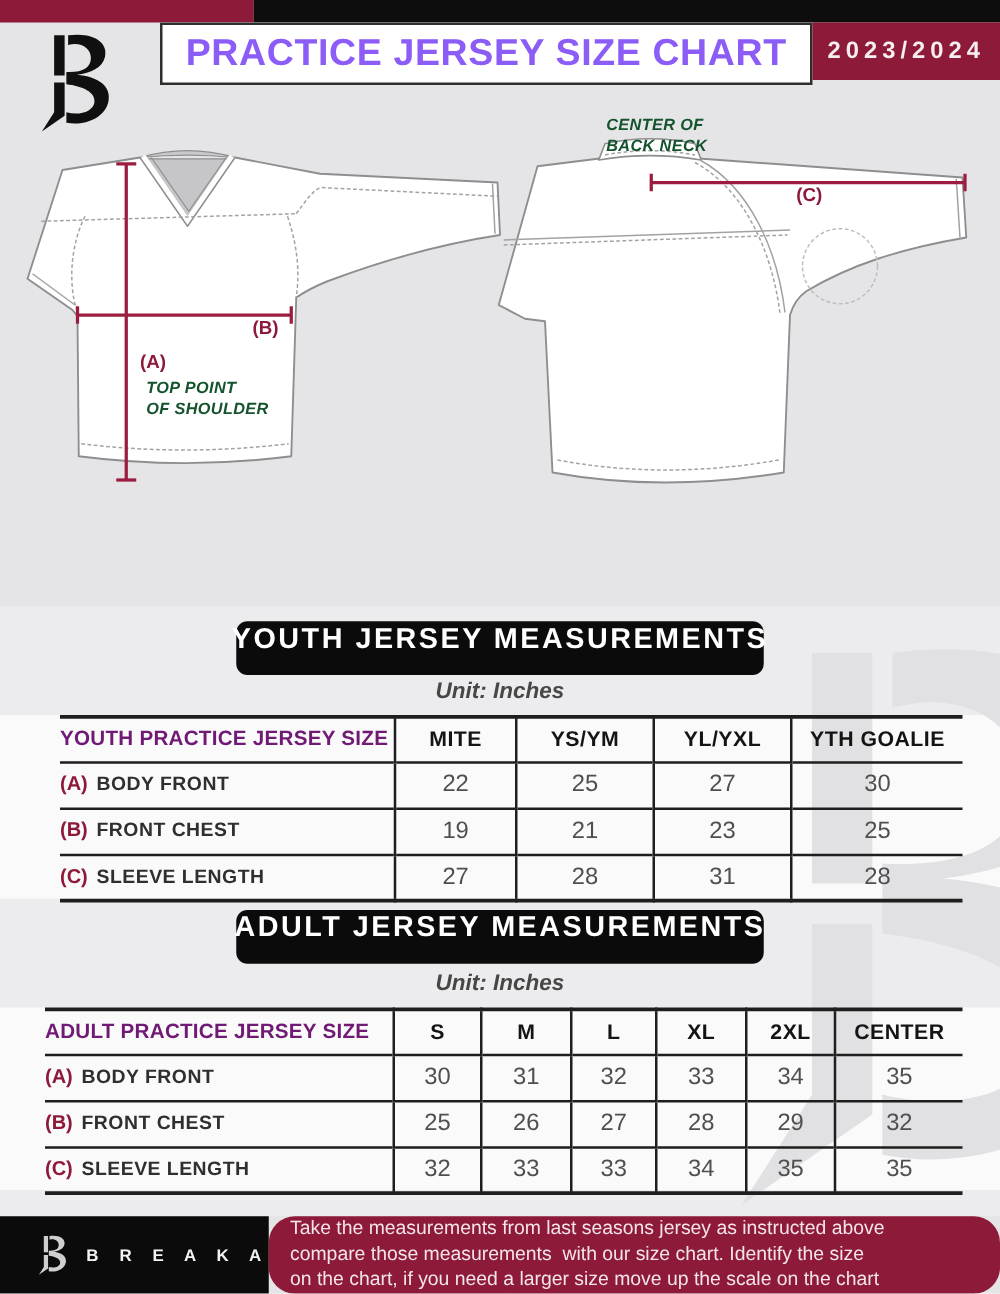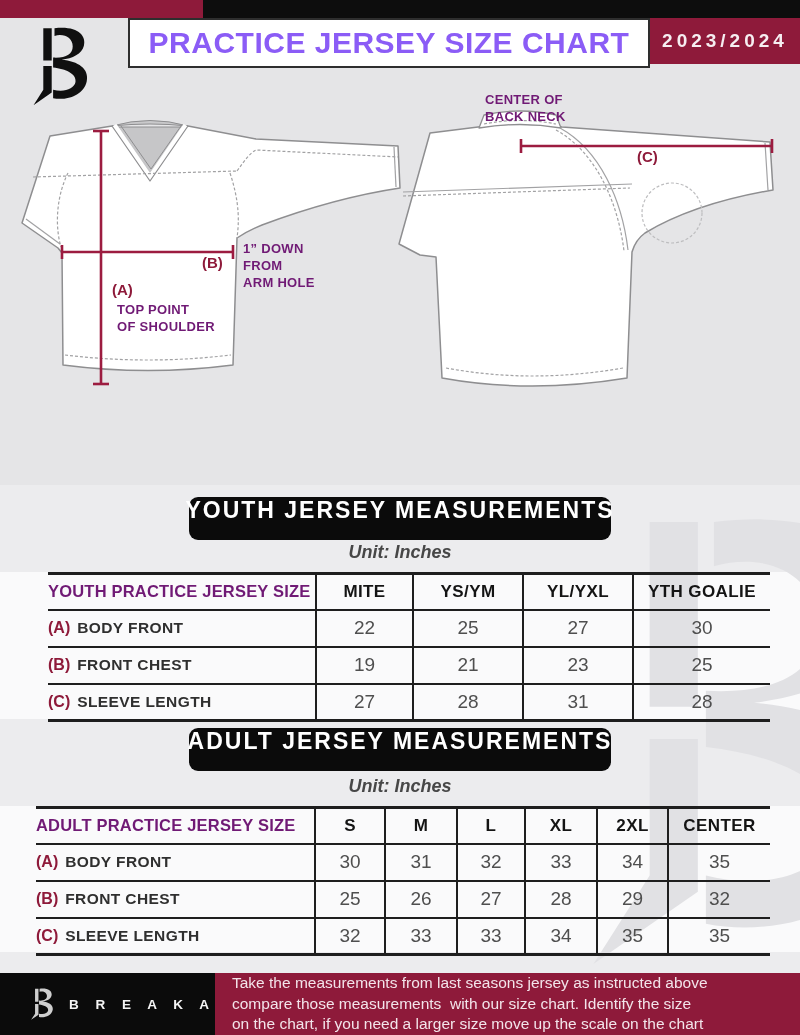--- a/index.html
+++ b/index.html
@@ -14,21 +14,21 @@
   .title-banner{position:absolute;left:128px;top:18px;width:522px;height:50px;background:#ffffff;
     border:2px solid #2e2e2e;box-sizing:border-box;display:flex;align-items:center;justify-content:center;}
   .title{font-size:30px;font-weight:800;letter-spacing:.5px;color:#8b5cf6;white-space:nowrap;}
   .year-block{position:absolute;left:650px;top:18px;width:150px;height:46px;background:var(--maroon);
     display:flex;align-items:center;justify-content:center;}
   .year{color:#f6eef1;font-size:19px;font-weight:bold;letter-spacing:4px;white-space:nowrap;}
   .logo-main{position:absolute;left:26px;top:24px;width:64px;height:84px;color:#101010;}
   .logo-main svg{width:100%;height:100%;}
   
   .diagram-svg{position:absolute;left:0;top:95px;width:800px;height:330px;}
-  .ann{position:absolute;color:#701a75;font-size:13px;line-height:17px;
+  .ann{position:absolute;color:#14532d;font-style:italic;font-size:13px;line-height:17px;
     font-weight:600;white-space:pre-line;letter-spacing:.3px;}
   .ann-key{position:absolute;color:#8e1a3a;font-weight:800;font-size:15px;font-style:normal;}
   
   .notice{position:absolute;left:0;top:420px;width:800px;height:65px;background:var(--maroon);
     color:#f5e9ee;font-size:18.5px;line-height:25px;text-align:center;
     display:flex;align-items:center;justify-content:center;white-space:pre-line;}
   
   .lower-bg{position:absolute;left:0;top:485px;width:800px;height:488px;background:#ececee;}
   .stripe{position:absolute;left:0;width:800px;background:#fafafb;z-index:1;}
   .stripe-youth{top:572px;height:147px;}
@@ -56,21 +56,21 @@
   .t-rowlabel{text-align:left;padding-left:21px;font-size:15.5px;color:#2f2f2f;letter-spacing:.4px;white-space:nowrap;}
   .t-rowlabel .key{color:#8e1a3a;font-weight:800;font-size:16px;margin-right:7px;letter-spacing:0;}
   .t-rowlabel .lbl{font-weight:600;}
   .t-val{text-align:center;font-size:19px;color:#4f4f4f;}
   
   .footer-black{position:absolute;left:0;top:973px;width:215px;height:62px;background:#0b0b0b;
     display:flex;align-items:center;z-index:4;}
   .logo-foot{width:26px;height:34px;margin-left:28px;flex:none;}
   .brand{color:#f4f4f4;font-size:13.5px;font-weight:bold;letter-spacing:6.5px;margin-left:15px;white-space:nowrap;}
   .footer-maroon{position:absolute;left:215px;top:973px;width:585px;height:62px;background:var(--maroon);
-    display:flex;align-items:center;z-index:4;}
+    display:flex;align-items:center;z-index:4;border-radius:21px;}
   .footer-note{padding-left:17px;color:#f3e4ea;font-size:15.5px;line-height:20.5px;white-space:pre-wrap;}
 </style>
 </head>
 <body>
 
 <svg width="0" height="0" style="position:absolute">
   <symbol id="logoB" viewBox="0 0 90 120">
     <path d="M24,6 L36,6 L36,52 L24,52 Z"></path>
     <path d="M24,60 L36,60 L36,98 L10,116 L24,94 Z"></path>
     <path d="M40,6 C72,2 86,16 82,31 C79,43 66,49 50,51 C74,53 90,64 86,82 C82,101 58,110 38,106 L38,94 C54,98 68,93 70,83 C72,71 56,64 38,62 L38,48 C56,49 66,43 66,32 C66,20 54,13 40,17 Z"></path>
@@ -149,23 +149,20 @@
       <path d="M521,51 L772,51"></path>
         <path d="M521,44 L521,58"></path>
         <path d="M772,44 L772,58"></path>
     </g>
   </svg>
 
   <span class="ann" style="left:485px;top:91px;">CENTER OF
 BACK NECK</span>
   <span class="ann-key" style="left:637px;top:148px;">(C)</span>
   <span class="ann-key" style="left:202px;top:254px;">(B)</span>
-  <span class="ann" style="left:243px;top:240px;">1” DOWN
-FROM
-ARM HOLE</span>
   <span class="ann-key" style="left:112px;top:281px;">(A)</span>
   <span class="ann" style="left:117px;top:301px;">TOP POINT
 OF SHOULDER</span>
 
 
   <div class="lower-bg"></div>
   <div class="stripe stripe-youth"></div>
   <div class="stripe stripe-adult"></div>
   <div class="watermark">
     <svg viewBox="0 0 90 120" fill="currentColor" preserveAspectRatio="xMidYMid meet">

